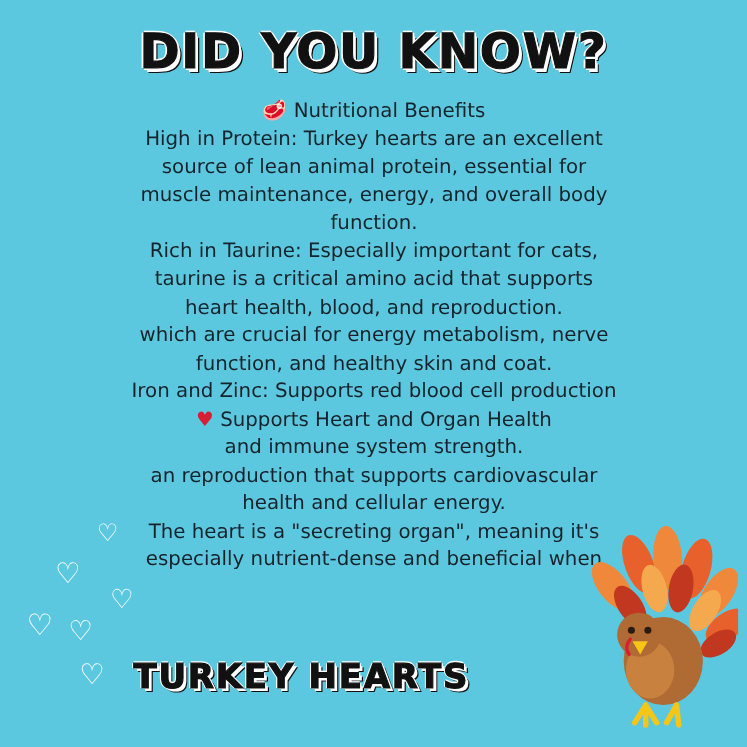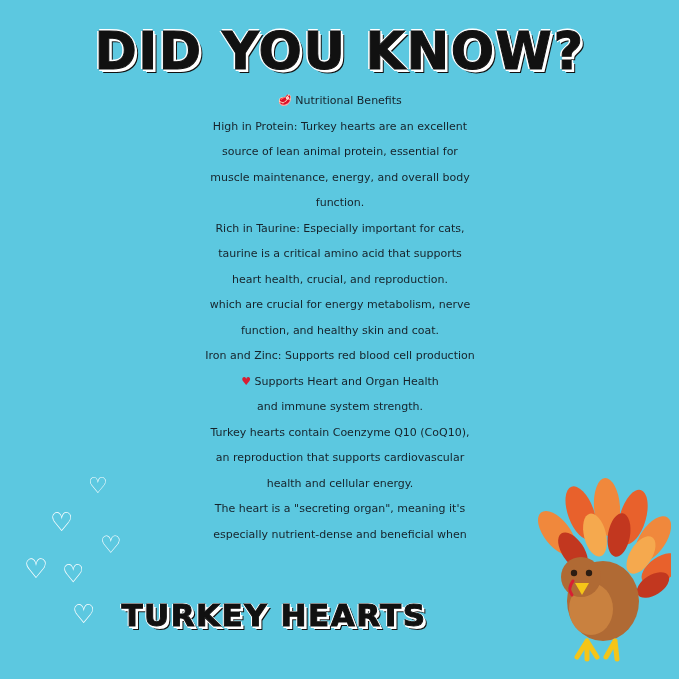--- a/index.html
+++ b/index.html
@@ -20,37 +20,37 @@
     background: #5cc8e0;
   }
   .headline {
     position: absolute;
     top: 22px;
     left: 0;
     width: 679px;
     text-align: center;
     font-family: "DejaVu Sans", sans-serif;
     font-weight: bold;
-    font-size: 51px;
+    font-size: 44px;
     letter-spacing: 1.5px;
     color: #111;
     text-shadow:
       2px 0 0 #fff, -2px 0 0 #fff, 0 2px 0 #fff, 0 -2px 0 #fff,
       3px 3px 0 #fff, 4px 4px 0 #111;
     -webkit-text-stroke: 1px #111;
   }
   .body-block {
     position: absolute;
     top: 88px;
     left: 62px;
     width: 556px;
     text-align: center;
     color: #16232b;
     font-family: "DejaVu Sans", sans-serif;
-    font-size: 11px;
+    font-size: 18px;
     line-height: 25.5px;
   }
   .body-block p {
     margin: 0;
   }
   .emoji {
     font-family: "DejaVu Sans", sans-serif;
   }
   .emoji.meat { color: #b0442e; }
   .emoji.heart { color: #d81e33; }
@@ -103,31 +103,30 @@
     <p>
       <span class="emoji meat">🥩</span>
       <span>Nutritional Benefits</span>
     </p>
     <p>High in Protein: Turkey hearts are an excellent</p>
     <p>source of lean animal protein, essential for</p>
     <p>muscle maintenance, energy, and overall body</p>
     <p>function.</p>
     <p>Rich in Taurine: Especially important for cats,</p>
     <p>taurine is a critical amino acid that supports</p>
-    <p>heart health, crucial, and reproduction.</p>
+    <p>heart health, blood, and reproduction.</p>
     <p>which are crucial for energy metabolism, nerve</p>
     <p>function, and healthy skin and coat.</p>
     <p>Iron and Zinc: Supports red blood cell production</p>
     <p>
       <span class="emoji heart">♥</span>
       <span>Supports Heart and Organ Health</span>
     </p>
 
     <p>and immune system strength.</p>
-    <p>Turkey hearts contain Coenzyme Q10 (CoQ10),</p>
     <p>an reproduction that supports cardiovascular</p>
     <p>health and cellular energy.</p>
     <p>The heart is a "secreting organ", meaning it's</p>
     <p>especially nutrient-dense and beneficial when</p>
   </div>
 
   <div class="footline">TURKEY HEARTS</div>
 
   <div class="hearts">
     <span class="h" style="left:66px; top:4px; font-size:22px;">♡</span>

